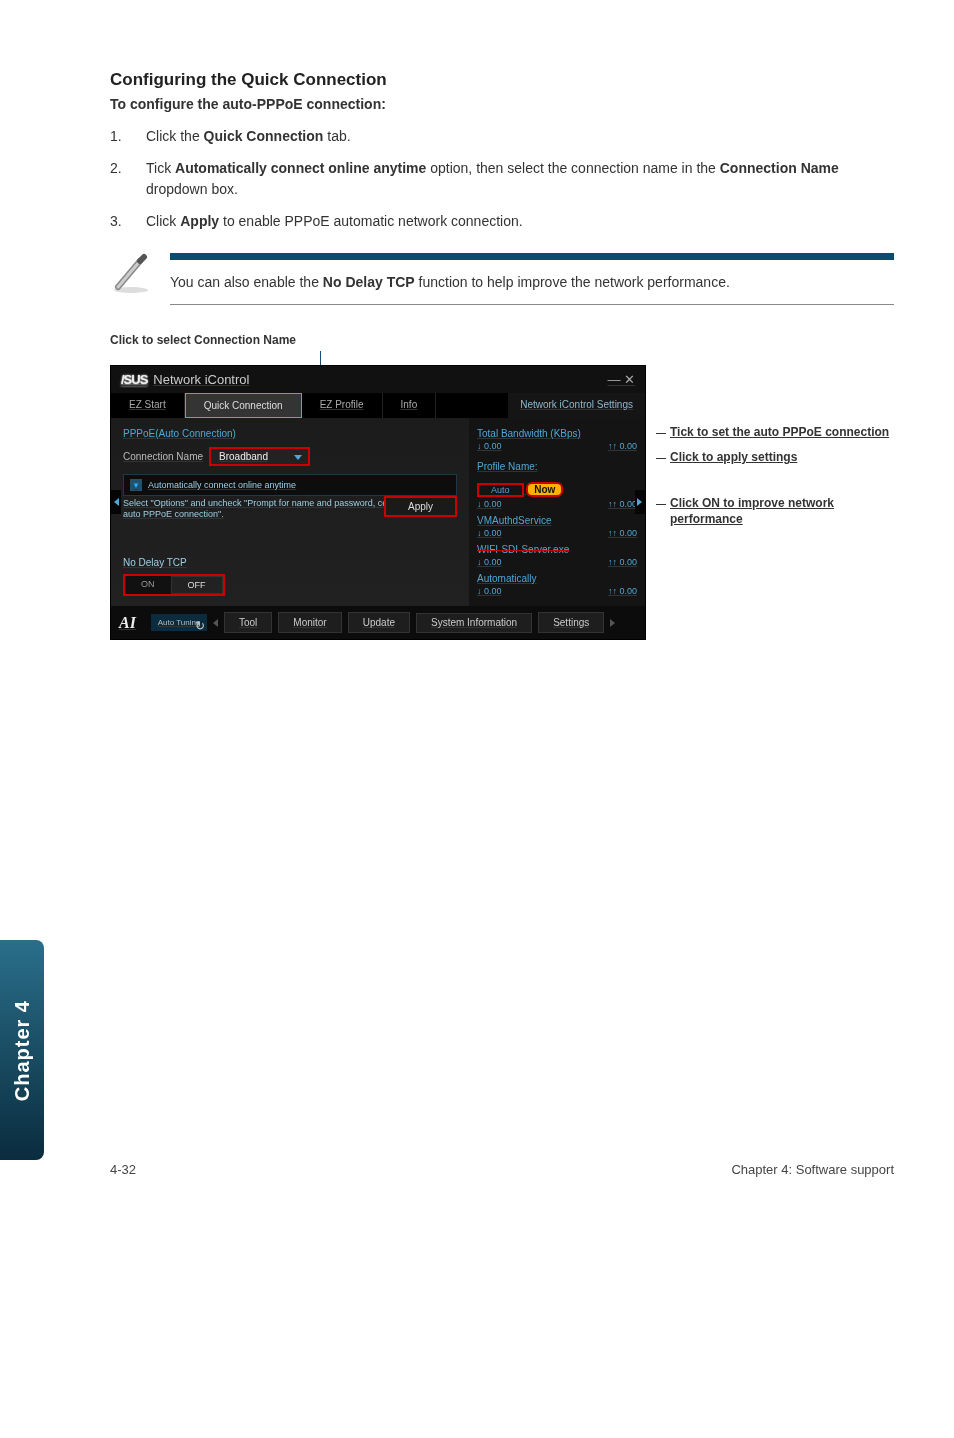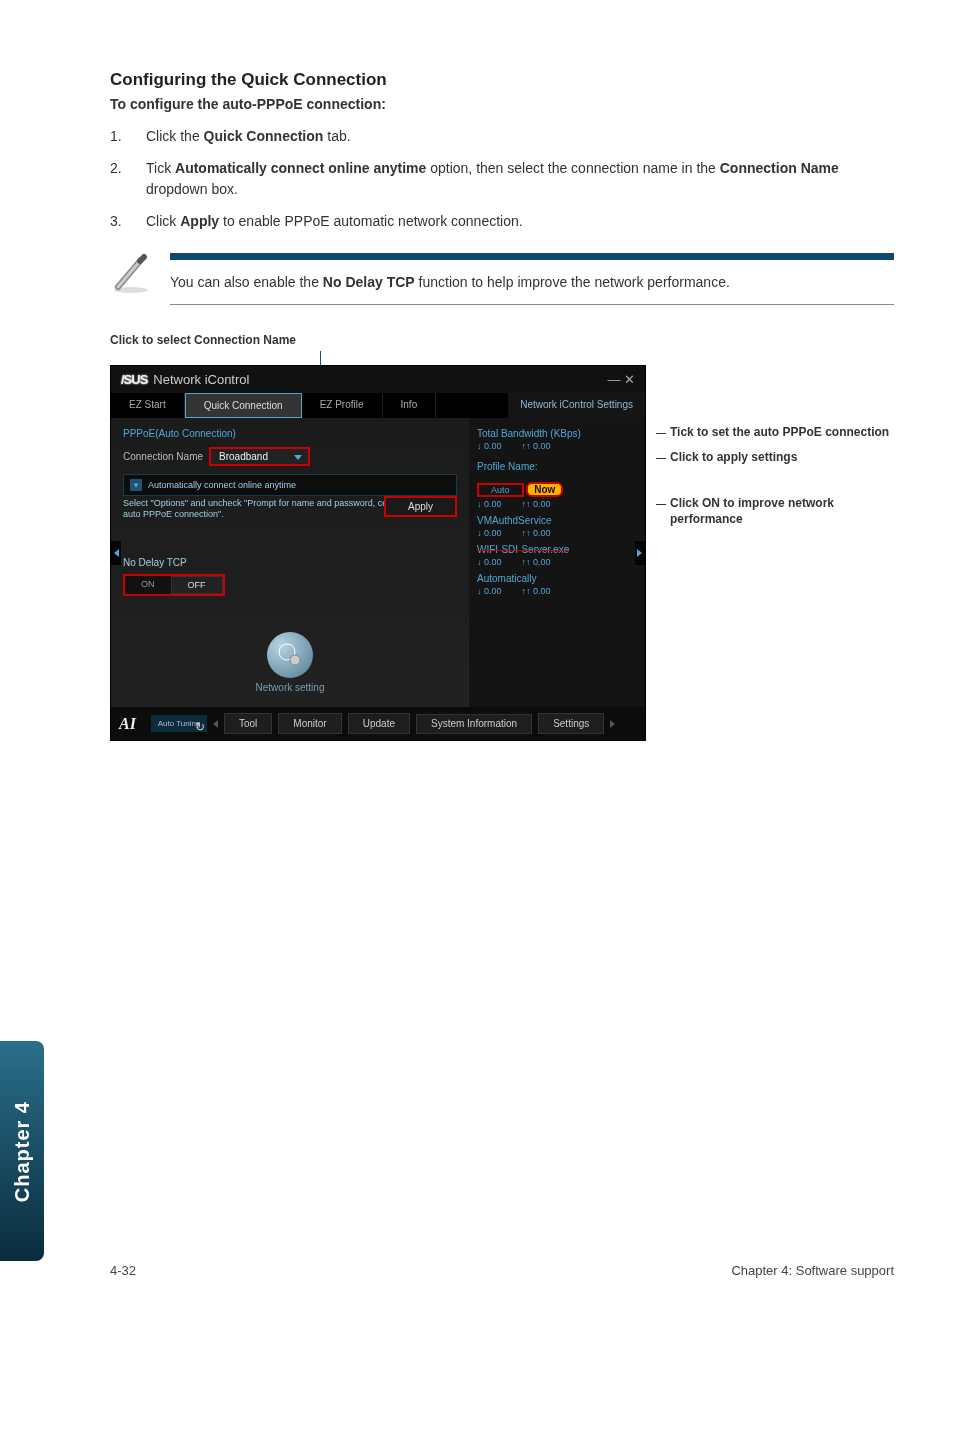--- a/index.html
+++ b/index.html
@@ -56,20 +56,21 @@
     flex: 1;
   }
   .caption {
     font-size: 12px;
     font-weight: bold;
     margin-bottom: 4px;
   }
   .shot-block {
     display: flex;
     align-items: flex-start;
+    text-decoration: underline;
   }
 
   .app-window {
     width: 570px;
     background: linear-gradient(#1a1a1a,#222);
     border: 1px solid #000;
     font-size: 10px;
     color: #bbb;
     position: relative;
   }
@@ -113,21 +114,21 @@
     background:#151515;
   }
   .body-row { display:flex; }
   .left-pane { flex:1; padding:10px 12px; position:relative;}
   .right-pane {
     width:160px;
     background:#141414;
     padding:10px 8px;
   }
   .blue-label { color:#4FA7D6; font-size:10px;}
-  .row-micro { display:flex; gap:20px; color:#4FA7D6; font-size:9px; margin-top:2px;}
+  .row-micro { display:flex; gap:20px; color:#4FA7D6; font-size:9px; margin-top:2px;justify-content:space-between;}
   .conn-line { display:flex; align-items:center; margin:8px 0;}
   .select-box {
     border:2px solid #c00;
     background:#222;
     color:#eee;
     padding:2px 40px 2px 8px;
     font-size:10px;
     margin-left:6px;
     position:relative;
   }
@@ -393,29 +394,20 @@
           </div>
           <div class="hint-text">Select "Options" and uncheck "Prompt for name and password, certificate, etc. for auto PPPoE connection".</div>
           <div class="apply-btn">Apply</div>
 
           <div class="no-delay">No Delay TCP</div>
           <div class="on-off-row">
             <span>ON</span>
             <span class="sel">OFF</span>
           </div>
 
-          <div class="netset">
-            <div class="orb">
-              <svg width="26" height="26" viewBox="0 0 26 26">
-                <circle cx="10" cy="10" r="8" fill="none" stroke="#fff" stroke-width="1"></circle>
-                <circle cx="18" cy="18" r="5" fill="#ccc" stroke="#888"></circle>
-              </svg>
-            </div>
-            <span>Network  setting</span>
-          </div>
         </div>
 
         <div class="right-pane">
           <div class="blue-label">Total Bandwidth (KBps)</div>
           <div class="row-micro">
             <span>↓ 0.00</span>
             <span>↑↑ 0.00</span>
           </div>
           <div class="prof-label">Profile Name:</div>
           <div style="color:#4FA7D6;font-size:9px;border:2px solid #c00;display:inline-block;padding:0 12px;margin-top:2px;">Auto</div>

